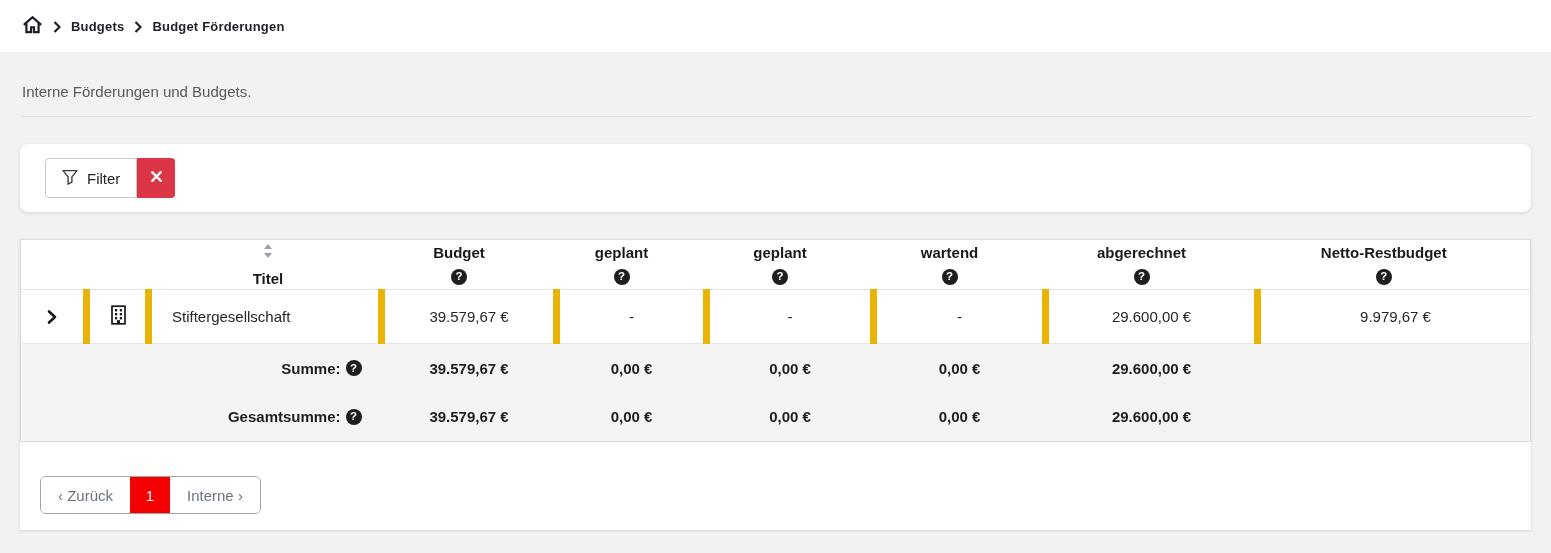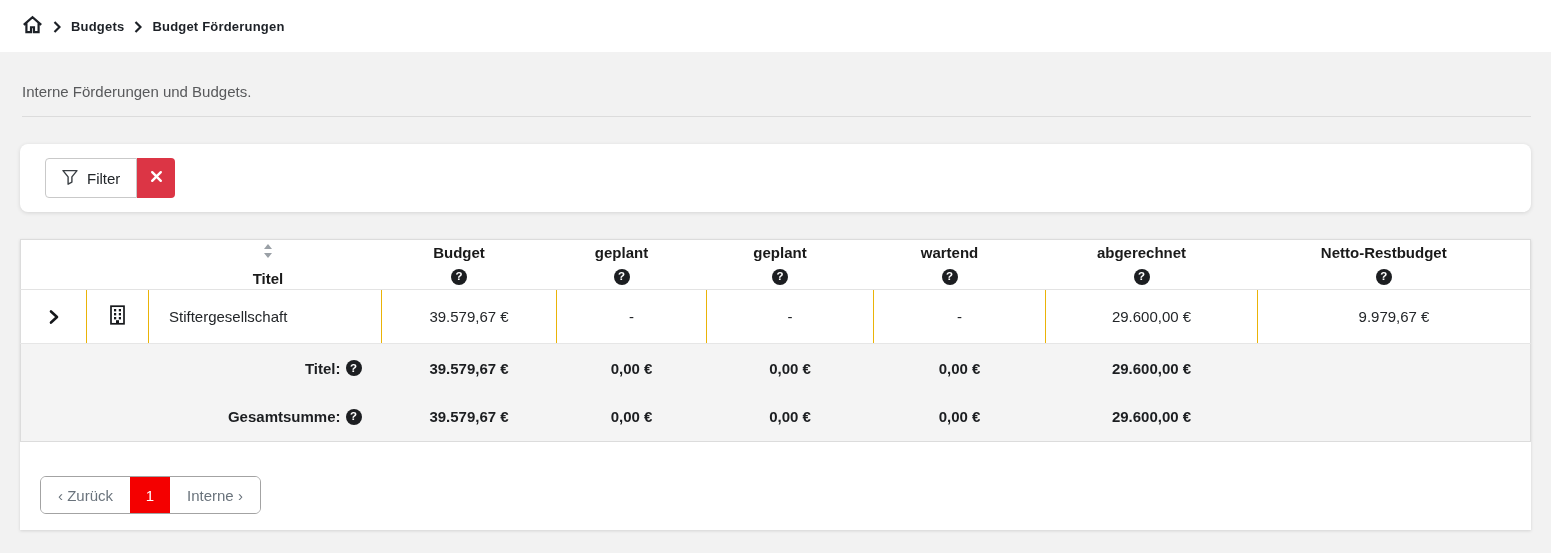--- a/index.html
+++ b/index.html
@@ -76,21 +76,21 @@
     font-size: 11.5px; font-weight: 700; line-height: 1;
     display: inline-flex; align-items: center; justify-content: center;
     cursor: pointer; flex: 0 0 auto;
   }
 
   .data-table tbody td {
     height: 54px; padding: 0 20px;
     border-bottom: 1px solid #e6e6e6;
     color: #232629; background: #fff;
   }
-  .data-table tbody td + td { border-left: 1px solid #eab308; }
+  .data-table tbody td + td { border-left: 7px solid #eab308; }
   td.num { text-align: center; }
   td.center { text-align: center; padding: 0; }
   .expand-btn {
     background: none; border: none; cursor: pointer;
     display: inline-flex; align-items: center; justify-content: center;
     width: 100%; height: 100%;
   }
 
   .data-table tfoot td {
     height: 49px; background: #f4f4f4;
@@ -265,21 +265,21 @@
         <td class="num">-</td>
         <td class="num">-</td>
         <td class="num">29.600,00 €</td>
         <td class="num">9.979,67 €</td>
       </tr>
     </tbody>
     <tfoot>
       <tr>
         <td colspan="3" class="summary-label">
           <span class="summary-label-inner">
-            <span>Titel:</span>
+            <span>Summe:</span>
             <span class="help-icon">?</span>
           </span>
         </td>
         <td class="num">39.579,67 €</td>
         <td class="num">0,00 €</td>
         <td class="num">0,00 €</td>
         <td class="num">0,00 €</td>
         <td class="num">29.600,00 €</td>
         <td class="num"></td>
       </tr>

